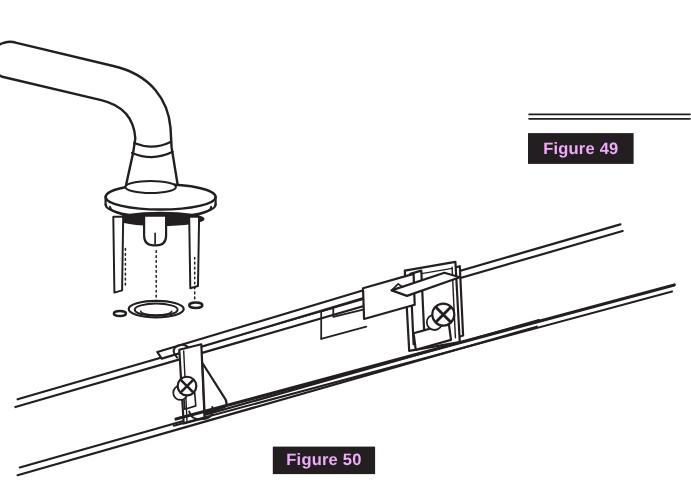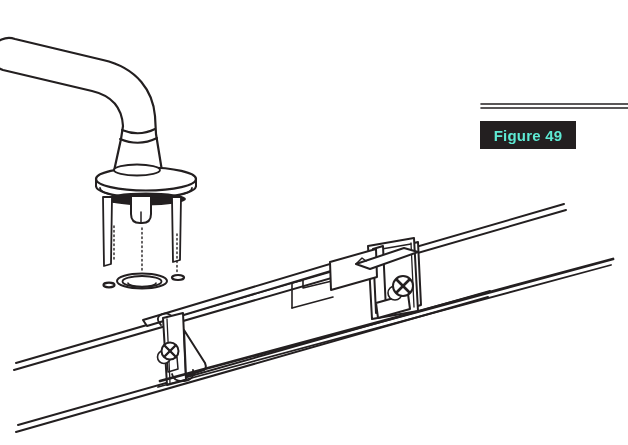--- a/index.html
+++ b/index.html
@@ -16,21 +16,21 @@
     overflow: hidden;
   }
   .canvas svg {
     position: absolute;
     left: 0;
     top: 0;
   }
   .fig-label {
     position: absolute;
     background: #231f20;
-    color: #5eead4;
+    color: #f0abfc;
     font-weight: bold;
     font-size: 15px;
     display: flex;
     align-items: center;
     justify-content: center;
     letter-spacing: 0.2px;
     user-select: none;
   }
   .fig-label.fig49 {
     left: 480px;
@@ -162,14 +162,17 @@
         <path d="M128,283 A14,3.5 0 0 0 156,283" stroke-width="1.6"></path>
       </g>
       <ellipse cx="109" cy="285" rx="5.5" ry="2.3" stroke-width="2.2"></ellipse>
       <ellipse cx="178" cy="277.5" rx="6" ry="2.5" stroke-width="2.2"></ellipse>
     </g>
   </svg>
 
   <div class="fig-label fig49">
     <span>Figure 49</span>
   </div>
+  <div class="fig-label fig50">
+    <span>Figure 50</span>
+  </div>
 
 </div>
 
 </body></html>

